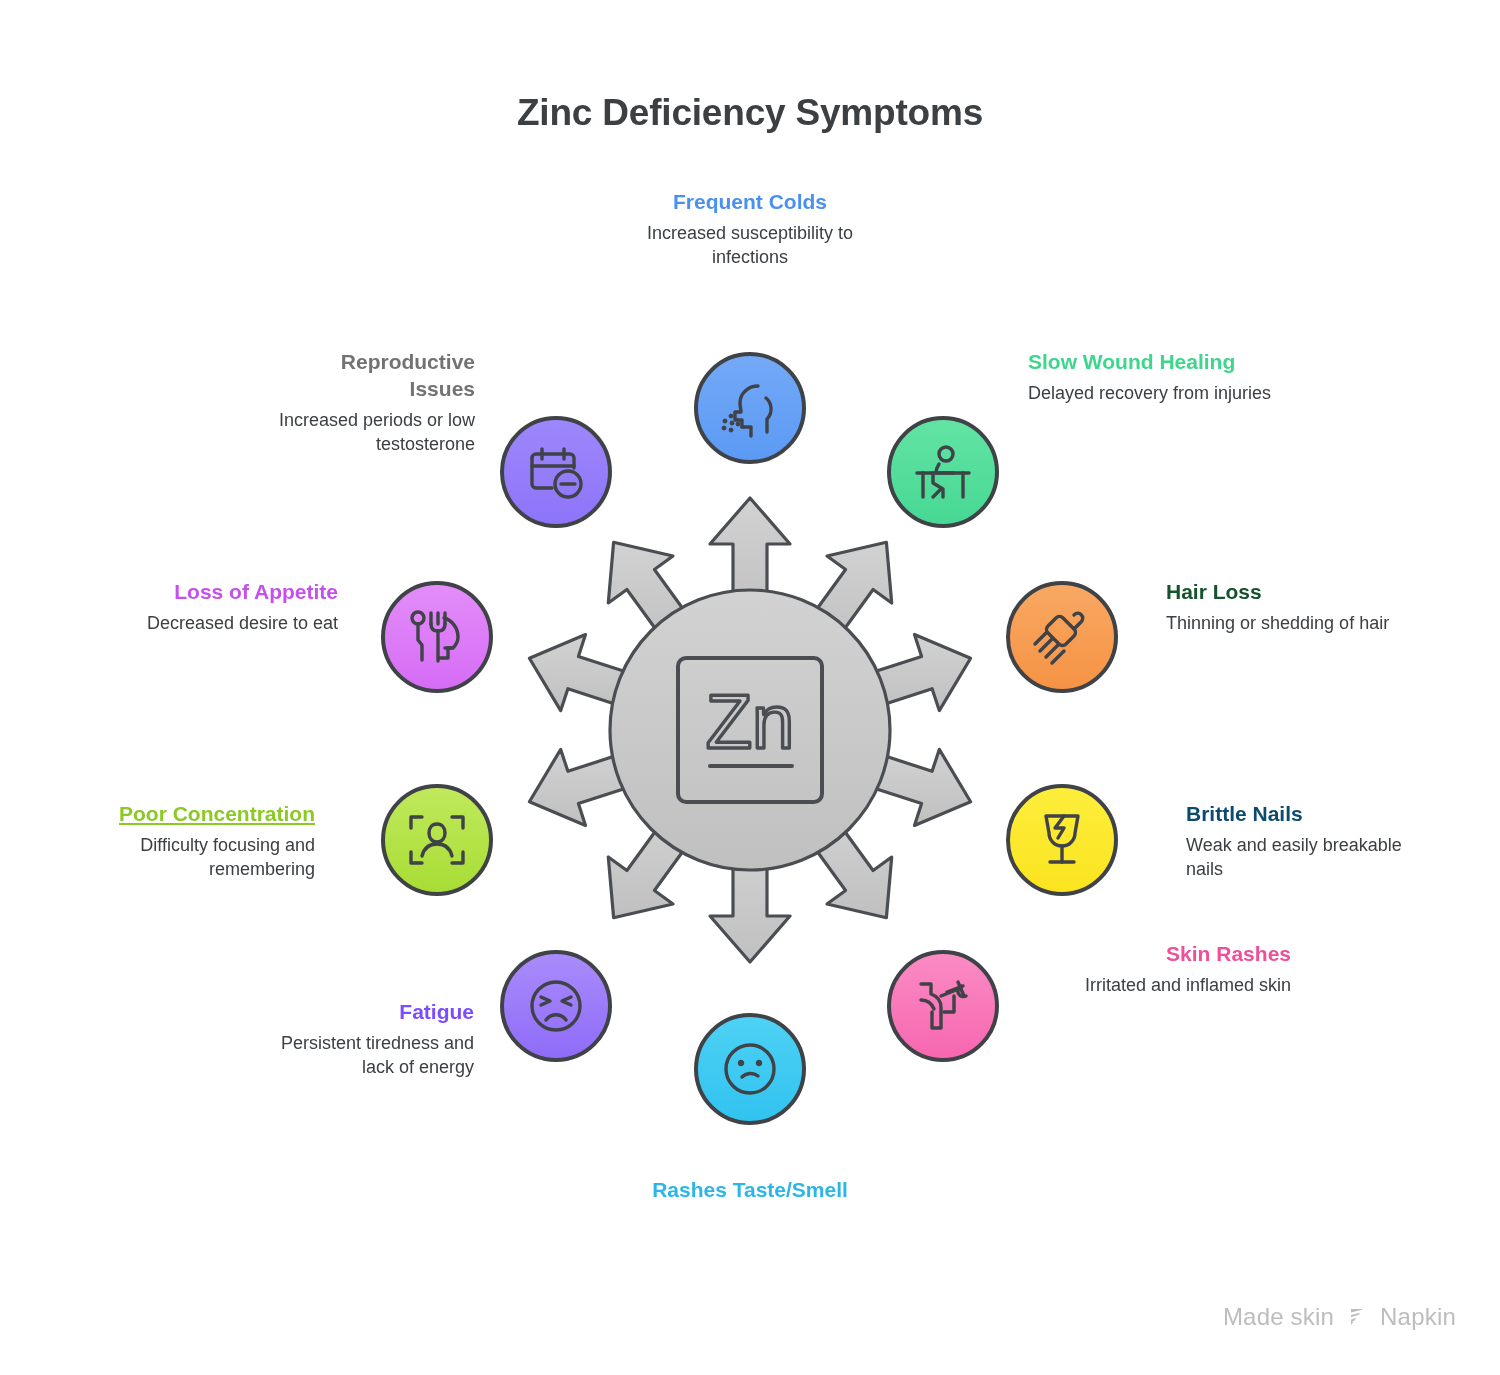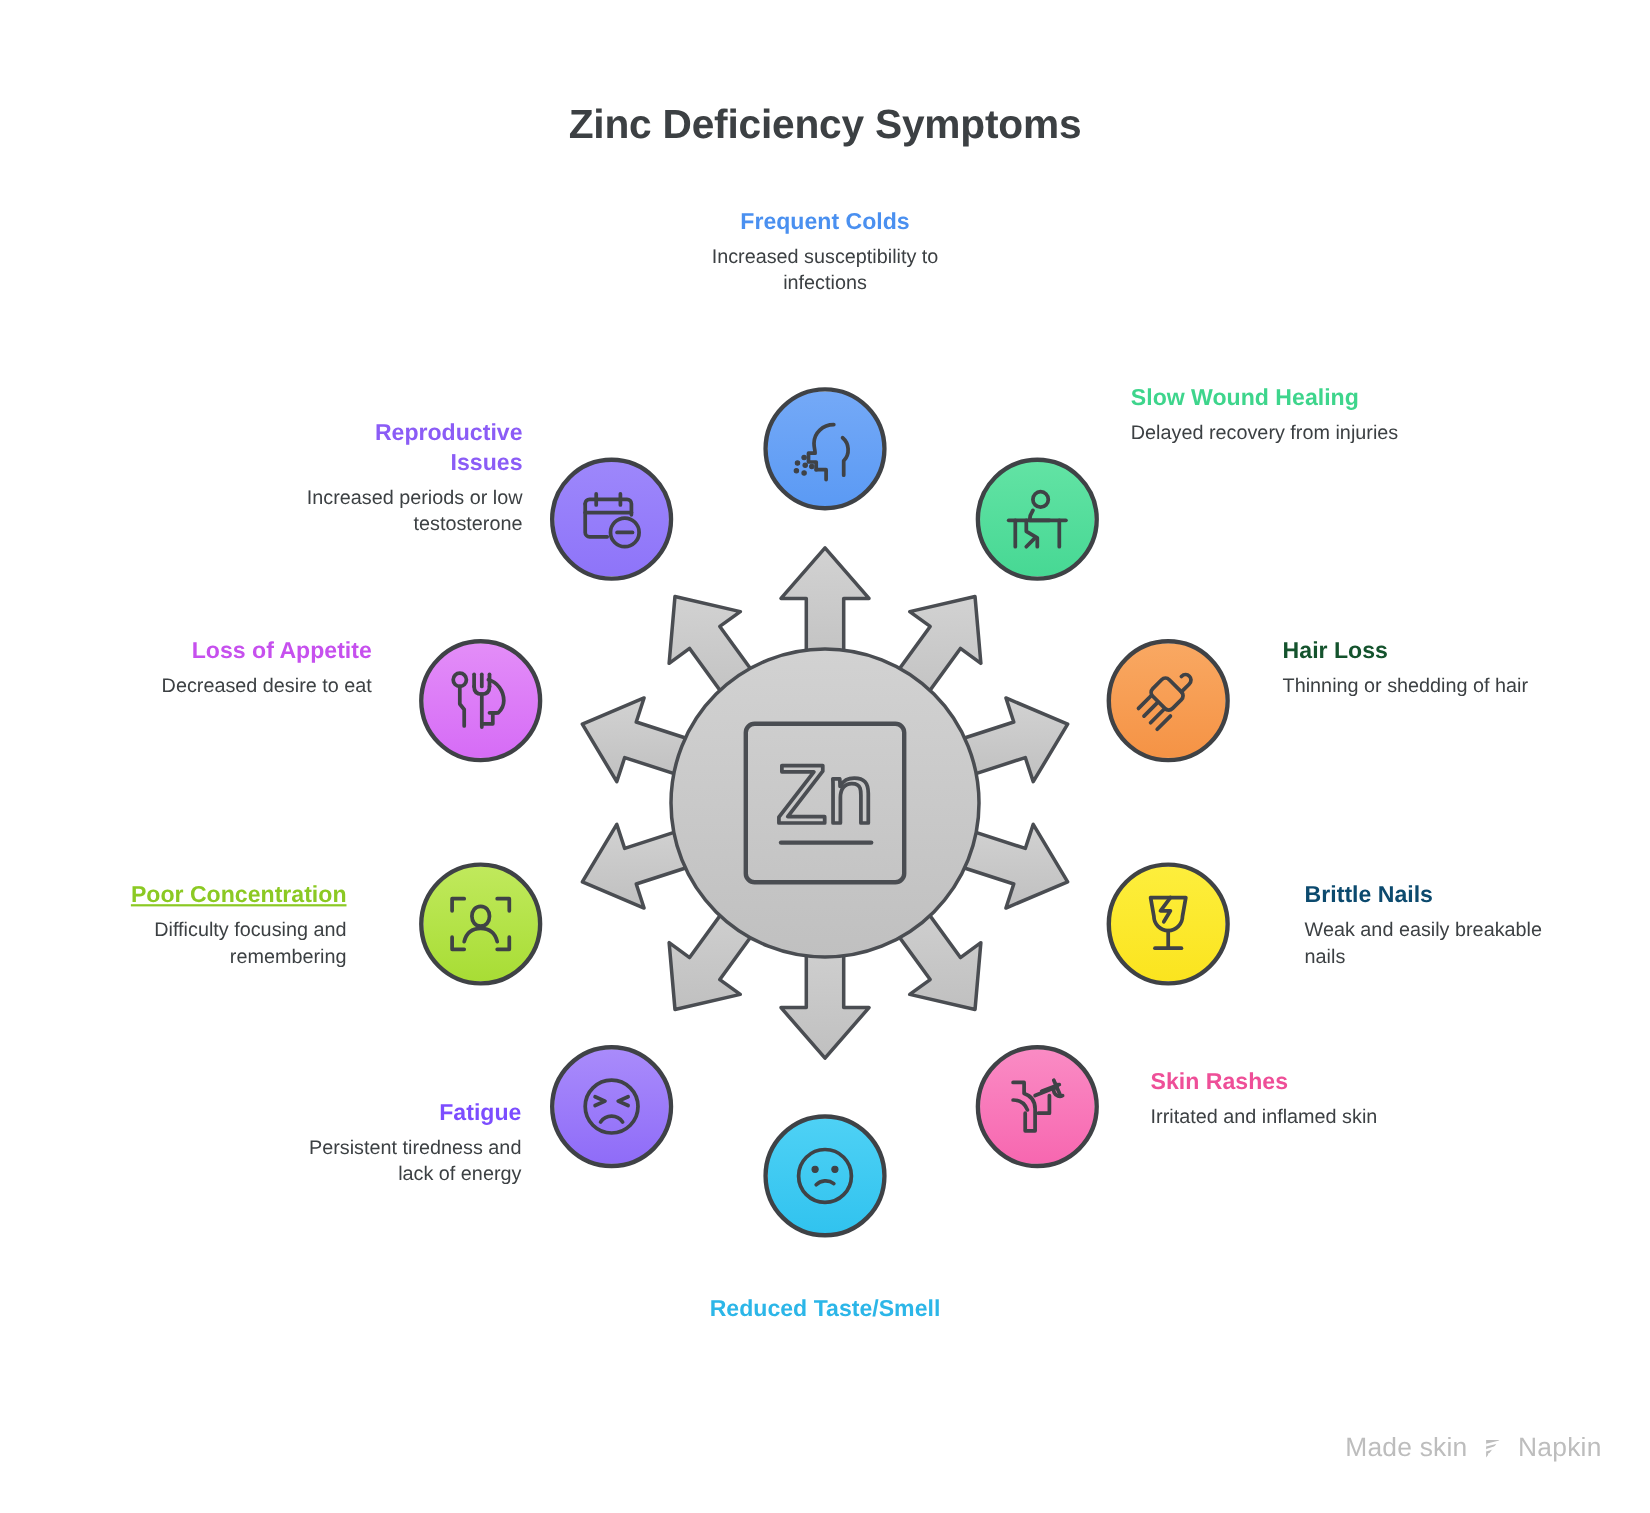--- a/index.html
+++ b/index.html
@@ -172,40 +172,40 @@
       <path d="M10 26c7 0 11 4 13 9"></path>
       <path d="M33 38h10V22"></path>
       <path d="M36 18l16-6"></path>
               <path d="M30 22l20-8"></path>
       <path d="M47 8l6 14"></path>
       <path d="M50 12a5 5 0 1 0 5 10"></path>
      </g>
           </svg>
         </span>
       </div>
-      <div class="label-block align-left" style="left: 1046px; top: 970px; width: 245px;">
+      <div class="label-block align-left" style="left: 1046px; top: 940px; width: 245px; text-align: right;">
         <div class="label-title" style="color: rgb(238, 79, 152);">Skin Rashes</div>
         <div class="label-desc">Irritated and inflamed skin</div>
       </div>
       <div class="icon-circle" style="left: 694px; top: 1013px; background: linear-gradient(rgb(78, 209, 245), rgb(49, 195, 239));">
         <span>
           <svg viewBox="0 0 64 64">
             <g fill="none" stroke-width="3.4" stroke-linecap="round" stroke-linejoin="round">
       <circle cx="32" cy="32" r="24"></circle>
       <path d="M24 40c4-4 11-5 16-1"></path>
      </g>
      <g fill="#3f4246" stroke="none">
               <circle cx="23" cy="26" r="2.8"></circle>
               <circle cx="41" cy="26" r="2.8"></circle>
             </g>
           </svg>
         </span>
       </div>
       <div class="label-block align-center" style="left: 645px; top: 1176px; width: 210px;">
-        <div class="label-title" style="color: rgb(44, 182, 232);">Reduced Taste/Smell</div>
+        <div class="label-title" style="color: rgb(44, 182, 232);">Rashes Taste/Smell</div>
       </div>
       <div class="icon-circle" style="left: 500px; top: 950px; background: linear-gradient(rgb(169, 139, 251), rgb(143, 108, 248));">
         <span>
           <svg viewBox="0 0 64 64">
             <g fill="none" stroke-width="3.4" stroke-linecap="round" stroke-linejoin="round">
       <circle cx="32" cy="32" r="24"></circle>
       <path d="M17 23l9 4-9 4"></path>
               <path d="M47 23l-9 4 9 4"></path>
       <path d="M22 46c5-7 15-7 20 0"></path>
      </g>
@@ -264,21 +264,21 @@
       <path d="M8 26h42"></path>
       <path d="M18 9v10"></path>
               <path d="M40 9v10"></path>
       <circle cx="44" cy="44" r="13"></circle>
               <path d="M37 44h14"></path>
      </g>
           </svg>
         </span>
       </div>
       <div class="label-block align-right" style="left: 272px; top: 348px; width: 203px;">
-        <div class="label-title" style="color: #8b5cf6; margin-top: 32px;">Reproductive Issues</div>
+        <div class="label-title" style="color: #737373;">Reproductive Issues</div>
         <div class="label-desc">Increased periods or low testosterone</div>
       </div>
     </div>
 
   <div id="watermark">
     <span>Made skin</span>
     <svg width="26" height="26" viewBox="0 0 26 26">
       <path d="M7 5 L19 5 L7 21 Z" fill="#bdbdbd"></path>
       <path d="M7 8.6 L19 5.6 L19 8.0 L7 11 Z" fill="#ffffff"></path>
       <path d="M7 13.2 L19 9.4 L19 11.8 L7 15.6 Z" fill="#ffffff"></path>

